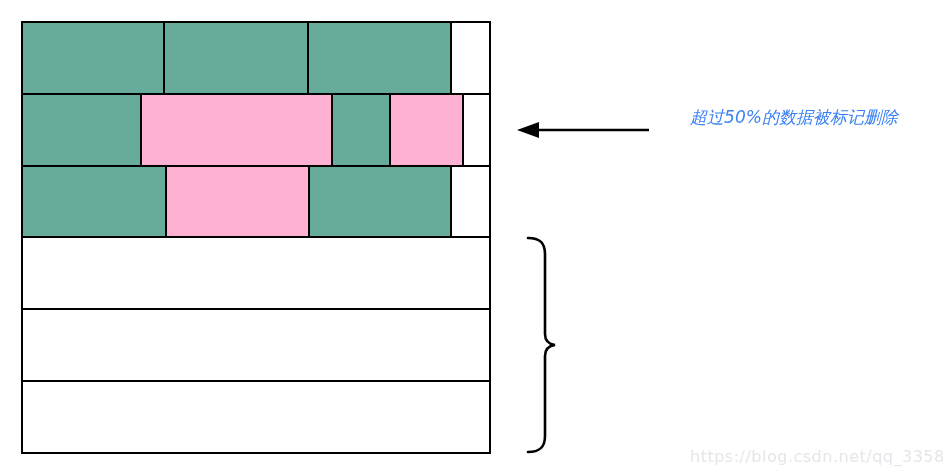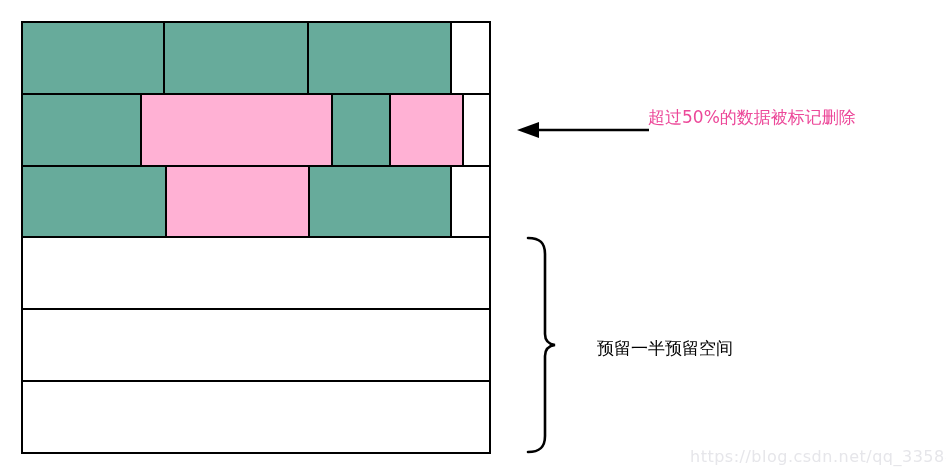--- a/index.html
+++ b/index.html
@@ -38,25 +38,26 @@
   .block {
     flex-grow: 1;
     flex-basis: 0;
     min-width: 0;
   }
   .annotation-defrag {
     position: absolute;
     left: 648px;
     top: 105px;
     width: 292px;
-    text-align: left;
+    text-align: center;
     font-size: 17px;
     line-height: 24px;
-    color: #ec4899;
+    color: #3b82f6;
     white-space: nowrap;
+    font-style: italic;
   }
   .annotation-defrag span { display: block; }
   .arrow-svg {
     position: absolute;
     left: 514px;
     top: 117px;
     width: 138px;
     height: 26px;
   }
   .brace-svg {
@@ -127,17 +128,16 @@
   </svg>
 
   <div class="annotation-defrag">
     <span>超过50%的数据被标记删除</span>
   </div>
 
   <svg class="brace-svg" viewBox="0 0 38 232" aria-hidden="true">
     <path d="M 6 8 C 18 8 23 13 23 24 L 23 104 C 23 110 26 114 33 115 C 26 116 23 120 23 126 L 23 206 C 23 217 18 222 6 222" fill="none" stroke="#000000" stroke-width="2.6" stroke-linecap="round"></path>
   </svg>
 
-  <div class="annotation-reserved">预留一半预留空间</div>
 
   <div class="watermark">https://blog.csdn.net/qq_33588730</div>
 
 </div>
 
 </body></html>

